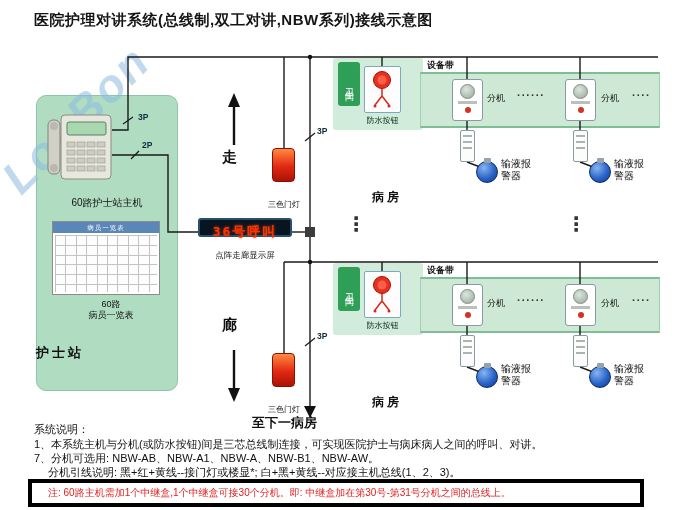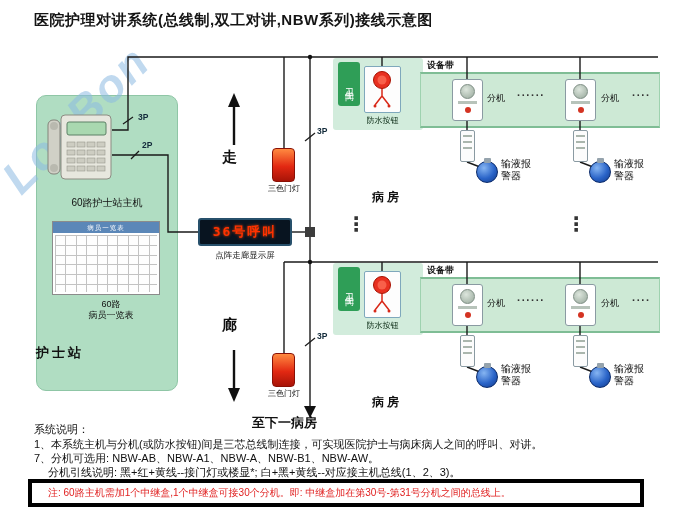--- a/index.html
+++ b/index.html
@@ -26,21 +26,21 @@
       repeating-linear-gradient(to right, #c2c2c2 0 1px, transparent 1px 10.4px),
       repeating-linear-gradient(to bottom, #c2c2c2 0 1px, transparent 1px 9.8px); }
   .plist-label { left: 36px; top: 299px; width: 142px; text-align: center; font-size: 9px; line-height: 11px; padding-left: 8px; }
   .station-label { left: 36px; top: 344px; width: 142px; text-align: left; font-size: 13px; font-weight: bold; letter-spacing: 3px; }
 
   
   .corridor-upper { left: 222px; top: 148px; font-size: 15px; font-weight: bold; }
   .corridor-lower { left: 222px; top: 316px; font-size: 15px; font-weight: bold; }
 
   
-  .led { left: 198px; top: 218px; width: 94px; height: 28px; background: #081420;
+  .led { left: 198px; top: 218px; width: 94px; height: 19px; background: #081420;
     border: 2px solid #27506b; border-radius: 3px; text-align: center; line-height: 23px;
     color: #ff3200; font-family: "DejaVu Sans Mono", monospace; font-weight: bold; font-size: 13px;
     letter-spacing: 2px; text-shadow: 0 0 3px rgba(255,70,0,.9); }
   .led-caption { left: 198px; top: 250px; width: 94px; text-align: center; font-size: 8.5px; color:#222; }
 
   .relay-label { left: 318px; top: 227px; font-size: 9px; font-weight: bold; color: #e02020; white-space: nowrap; }
   .to-next { left: 252px; top: 414px; font-size: 13px; font-weight: bold; }
 
   .wlabel { font-size: 8.5px; font-weight: bold; color: #122a3a; }
   .w3p { left: 138px; top: 112px; } .w2p { left: 142px; top: 140px; }
@@ -84,21 +84,21 @@
   .slit { width: 9px; height: 2px; background: #aab6ad; margin: 4px auto 0; }
   .sphere { width: 22px; height: 22px; border-radius: 50%; border: 1px solid #0a2a6a;
     background: radial-gradient(circle at 35% 30%, #86b5f2, #2a64c8 55%, #11398a); }
   .sphere::before { content: ""; position: absolute; left: 7px; top: -4px; width: 7px; height: 5px;
     background: #95a3ad; border-radius: 1px; }
   .sphere.sa { left: 476px; top: 106px; } .sphere.sb { left: 589px; top: 106px; }
   .alarm-label { width: 30px; font-size: 10px; line-height: 1.2; }
   .alarm-label.la2 { left: 501px; top: 103px; } .alarm-label.lb2 { left: 614px; top: 103px; }
   .doorlight { left: 272px; top: 93px; width: 23px; height: 34px; border: 1px solid #8a1005; border-radius: 4px;
     background: linear-gradient(#ff8a40, #e22812 55%, #a81408); }
-  .doorlight-label { left: 260px; top: 128px; width: 48px; text-align: center; font-size: 8px; }
+  .doorlight-label { left: 260px; top: 144px; width: 48px; text-align: center; font-size: 8px; }
   .room-label { left: 372px; top: 134px; font-size: 12px; font-weight: bold; letter-spacing: 3px; }
   .bus-3p { left: 317px; top: 71px; font-size: 8.5px; font-weight: bold; color: #122a3a; }
 
   
   .note { left: 34px; font-size: 11px; color: #101010; white-space: nowrap; }
   .n-head { top: 422px; } .n1 { top: 437px; } .n2 { top: 451px; } .n3 { left: 48px; top: 465px; }
   .warning { left: 28px; top: 479px; width: 616px; border: 4px solid #000000; color: #e02020;
     background: #fff; font-size: 10px; padding: 3px 16px; white-space: nowrap; }
 </style>
 </head>

